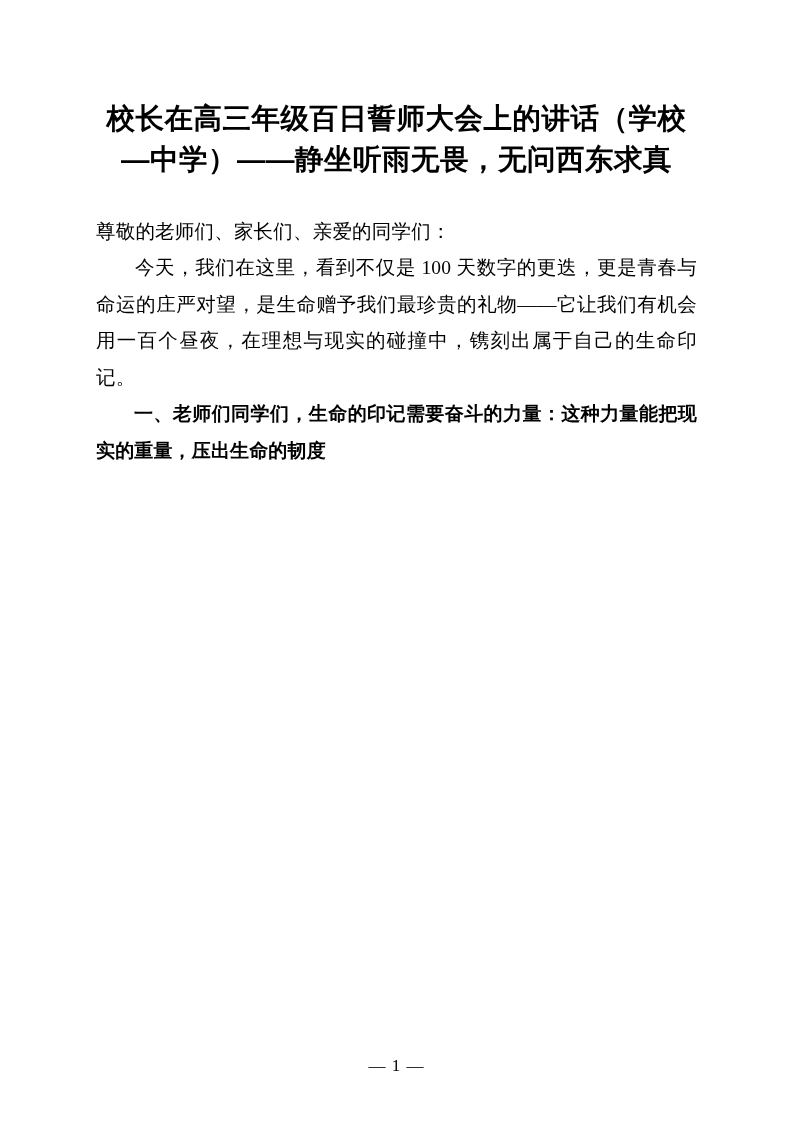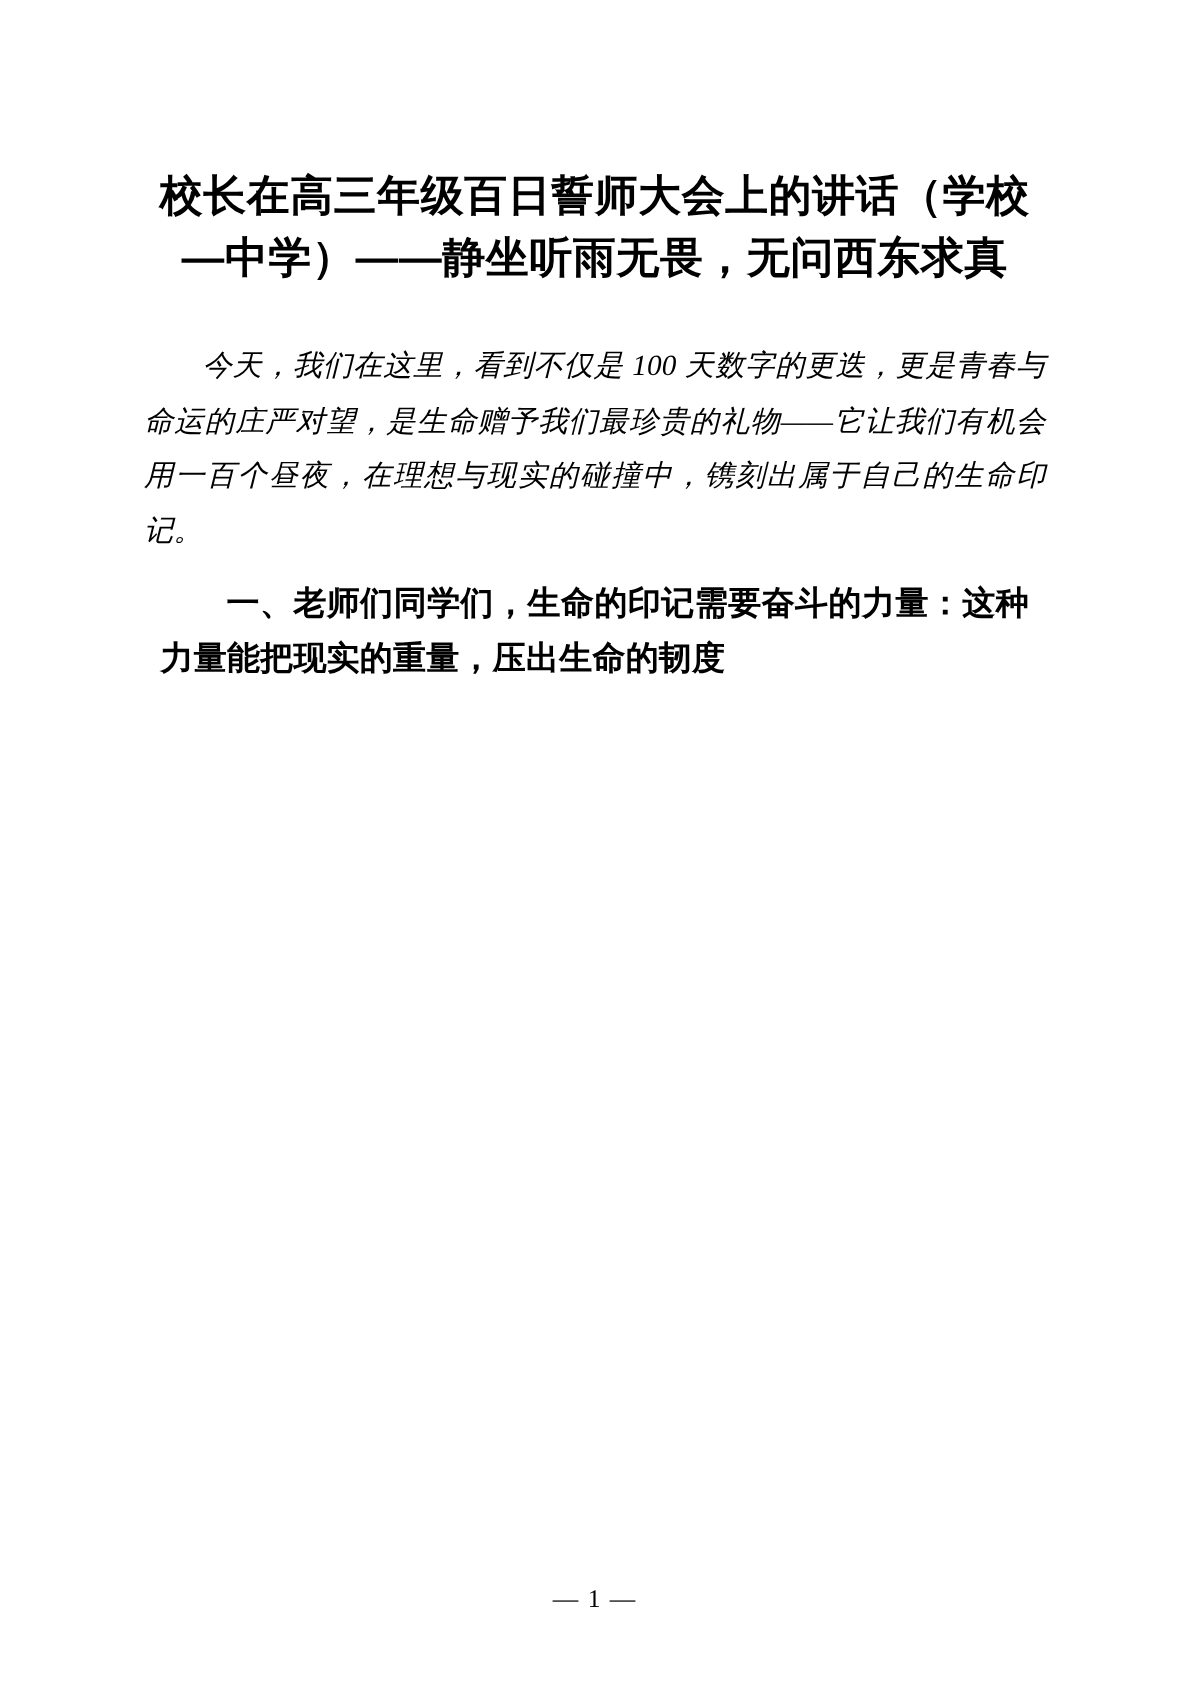--- a/index.html
+++ b/index.html
@@ -22,46 +22,45 @@
     padding: 95px 96px 60px 96px;
     position: relative;
   }
   .doc-title {
     font-family: "Liberation Sans", "DejaVu Sans", sans-serif;
     font-weight: bold;
     font-size: 28.5px;
     line-height: 41px;
     text-align: center;
     letter-spacing: 0.5px;
-    margin: 16px 0 34px 0;
+    margin: 3px 0 34px 0;
     padding: 0 4px;
   }
   .salutation {
     font-size: 19.5px;
     line-height: 36px;
     margin: 0 0 0 0;
     text-indent: 0;
     letter-spacing: 0.2px;
   }
   p.body-para {
     font-size: 19.5px;
     line-height: 36.5px;
     margin: 0;
     text-indent: 2em;
     text-align: justify;
     text-justify: inter-ideograph;
     letter-spacing: 0.15px;
-    font-style: italic;
   }
   p.heading-para {
     font-family: Liberation Serif, serif;
-    font-size: 22px;
+    font-size: 19px;
     font-weight: bold;
     line-height: 36.5px;
-    margin: 11px;
+    margin: 0;
     text-indent: 2em;
     text-align: justify;
     text-justify: inter-ideograph;
     letter-spacing: 0.15px;
   }
   .page-number {
     position: absolute;
     bottom: 46px;
     left: 0;
     width: 100%;
@@ -71,20 +70,21 @@
     letter-spacing: 1px;
   }
 </style>
 </head>
 <body>
 
 <div class="page">
 
   <h1 class="doc-title">校长在高三年级百日誓师大会上的讲话（学校—中学）——静坐听雨无畏，无问西东求真</h1>
 
+  <p class="salutation">尊敬的老师们、家长们、亲爱的同学们：</p>
 
   <p class="body-para">今天，我们在这里，看到不仅是 100 天数字的更迭，更是青春与命运的庄严对望，是生命赠予我们最珍贵的礼物——它让我们有机会用一百个昼夜，在理想与现实的碰撞中，镌刻出属于自己的生命印记。</p>
 
   <p class="heading-para">一、老师们同学们，生命的印记需要奋斗的力量：这种力量能把现实的重量，压出生命的韧度</p>
 
 
 
   <div class="page-number">— 1 —</div>
 
 </div>

